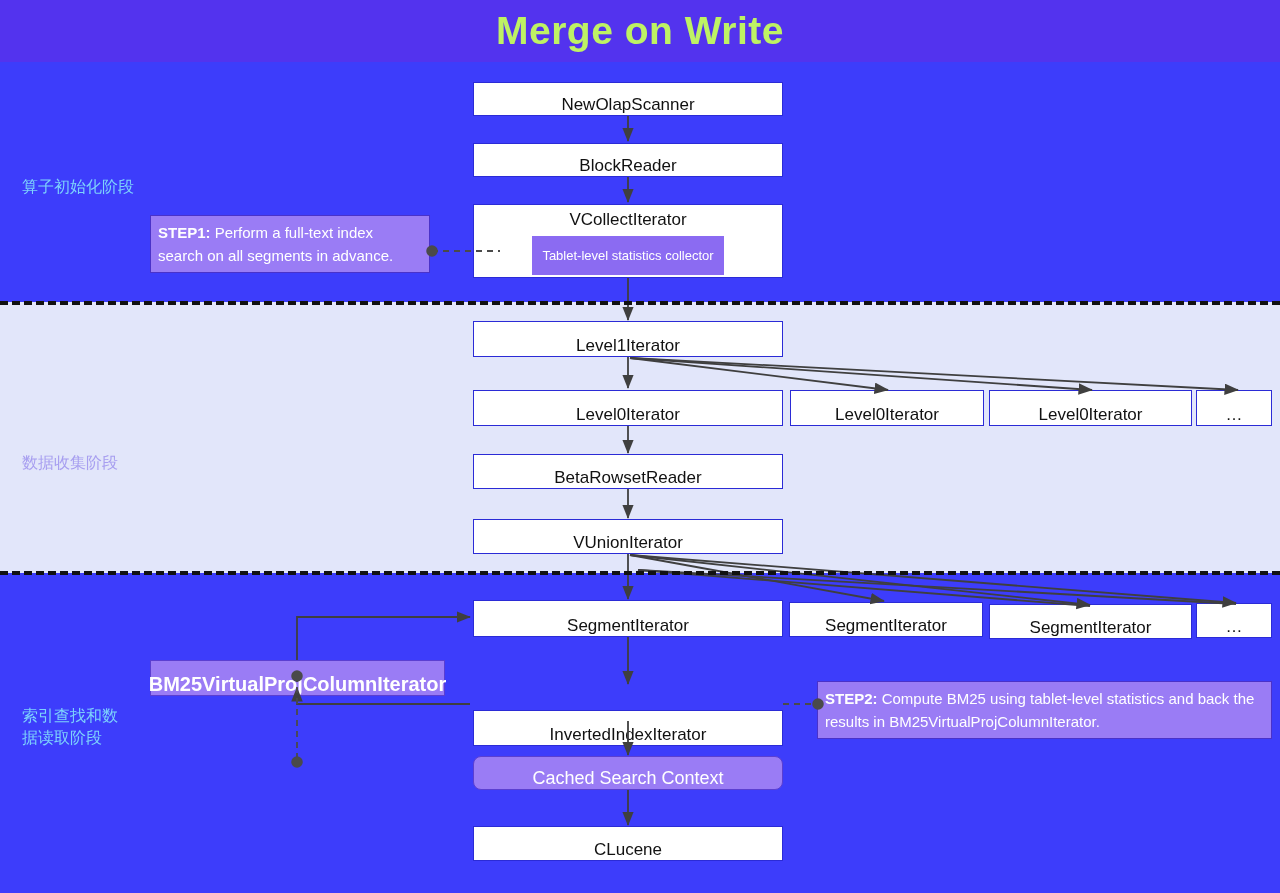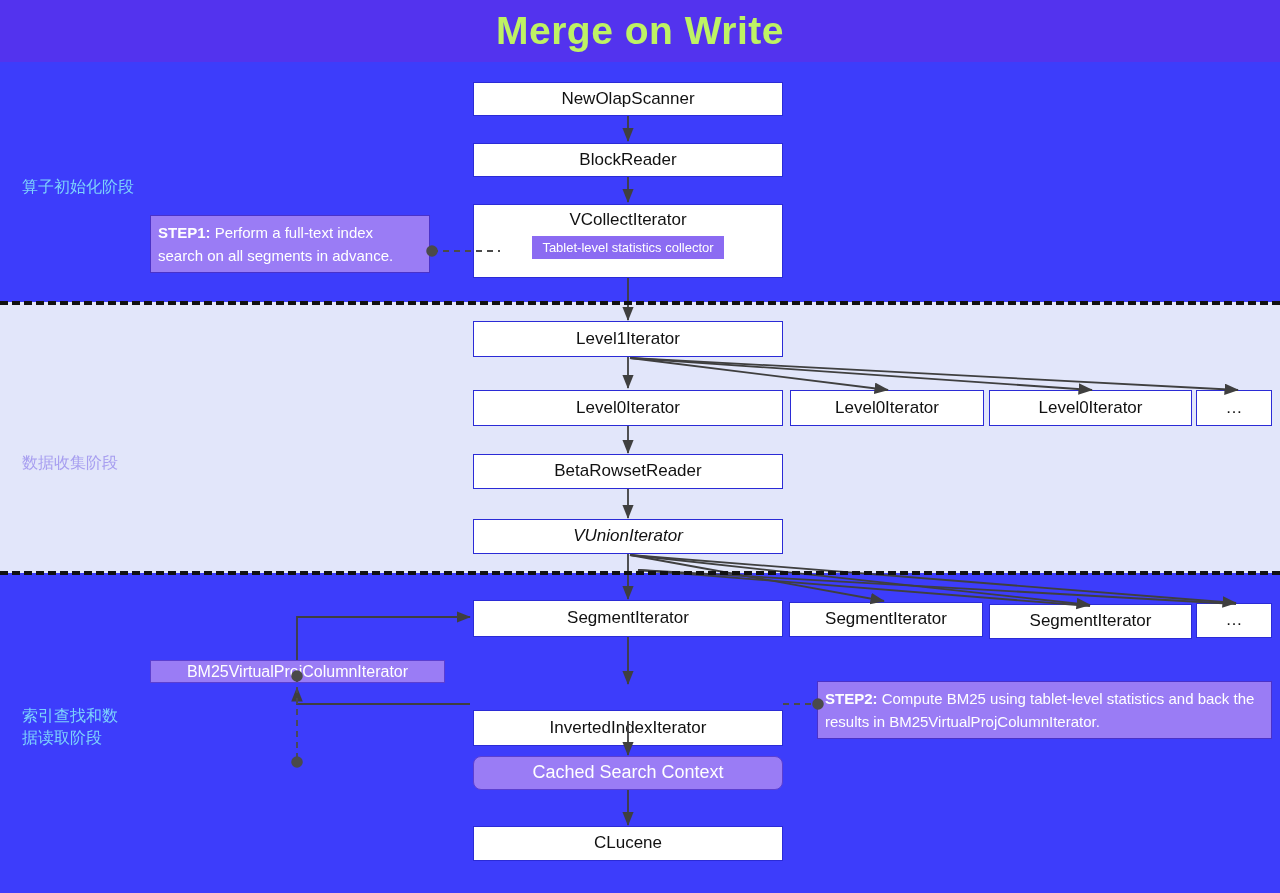--- a/index.html
+++ b/index.html
@@ -40,35 +40,35 @@
     white-space: pre-line;
   }
   .stage-label.on-light { color: #a79ef0; }
 
   
   .node {
     position: absolute; z-index: 20;
     background: #ffffff;
     border: 1px solid #2b2bd6;
     display: flex; flex-direction: column;
-    align-items: center; justify-content: center;
+    align-items: center; justify-content: flex-end;
     color: #111111; font-size: 17px;
     text-align: center;
   }
   .node .nlabel { line-height: 1.1; }
 
   .node.purple {
     background: #9a7cf5; border: 1px solid #5b3fd1; color: #ffffff;
   }
 
   .sub-chip {
     background: #8b6bf2;
     color: #ffffff;
     font-size: 13px;
-    padding: 4px 10px;
+    padding: 12px 10px;
     margin-top: 6px;
     white-space: nowrap;
   }
 
   
   .callout {
     position: absolute; z-index: 22;
     background: #9a7cf5;
     border: 1px solid #4a32c9;
     color: #ffffff;
@@ -187,38 +187,38 @@
     <span class="nlabel">Level0Iterator</span>
   </div>
   <div class="node" style="left:1196px; top:390px; width:76px; height:36px;">
     <span class="nlabel">…</span>
   </div>
 
   <div class="node" style="left:473px; top:454px; width:310px; height:35px;">
     <span class="nlabel">BetaRowsetReader</span>
   </div>
 
-  <div class="node" style="left:473px; top:519px; width:310px; height:35px;font-style:italic;">
+  <div class="node" style="left:473px; top:519px; width:310px; height:35px;">
     <span class="nlabel">VUnionIterator</span>
   </div>
 
   <div class="node" style="left:473px; top:600px; width:310px; height:37px;">
     <span class="nlabel">SegmentIterator</span>
   </div>
   <div class="node" style="left:789px; top:602px; width:194px; height:35px;">
     <span class="nlabel">SegmentIterator</span>
   </div>
   <div class="node" style="left:989px; top:604px; width:203px; height:35px;">
     <span class="nlabel">SegmentIterator</span>
   </div>
   <div class="node" style="left:1196px; top:603px; width:76px; height:35px;">
     <span class="nlabel">…</span>
   </div>
 
-  <div class="node purple" style="left:150px; top:660px; width:295px; height:23px; font-size:16px;">
+  <div class="node purple" style="left:150px; top:660px; width:295px; height:36px; font-size:20px;font-weight:bold;">
     <span class="nlabel">BM25VirtualProjColumnIterator</span>
   </div>
 
   <div class="node" style="left:473px; top:710px; width:310px; height:36px;">
     <span class="nlabel">InvertedIndexIterator</span>
   </div>
 
   <div class="node purple" style="left:473px; top:756px; width:310px; height:34px; font-size:18px;border-radius:8px;">
     <span class="nlabel">Cached Search Context</span>
   </div>

